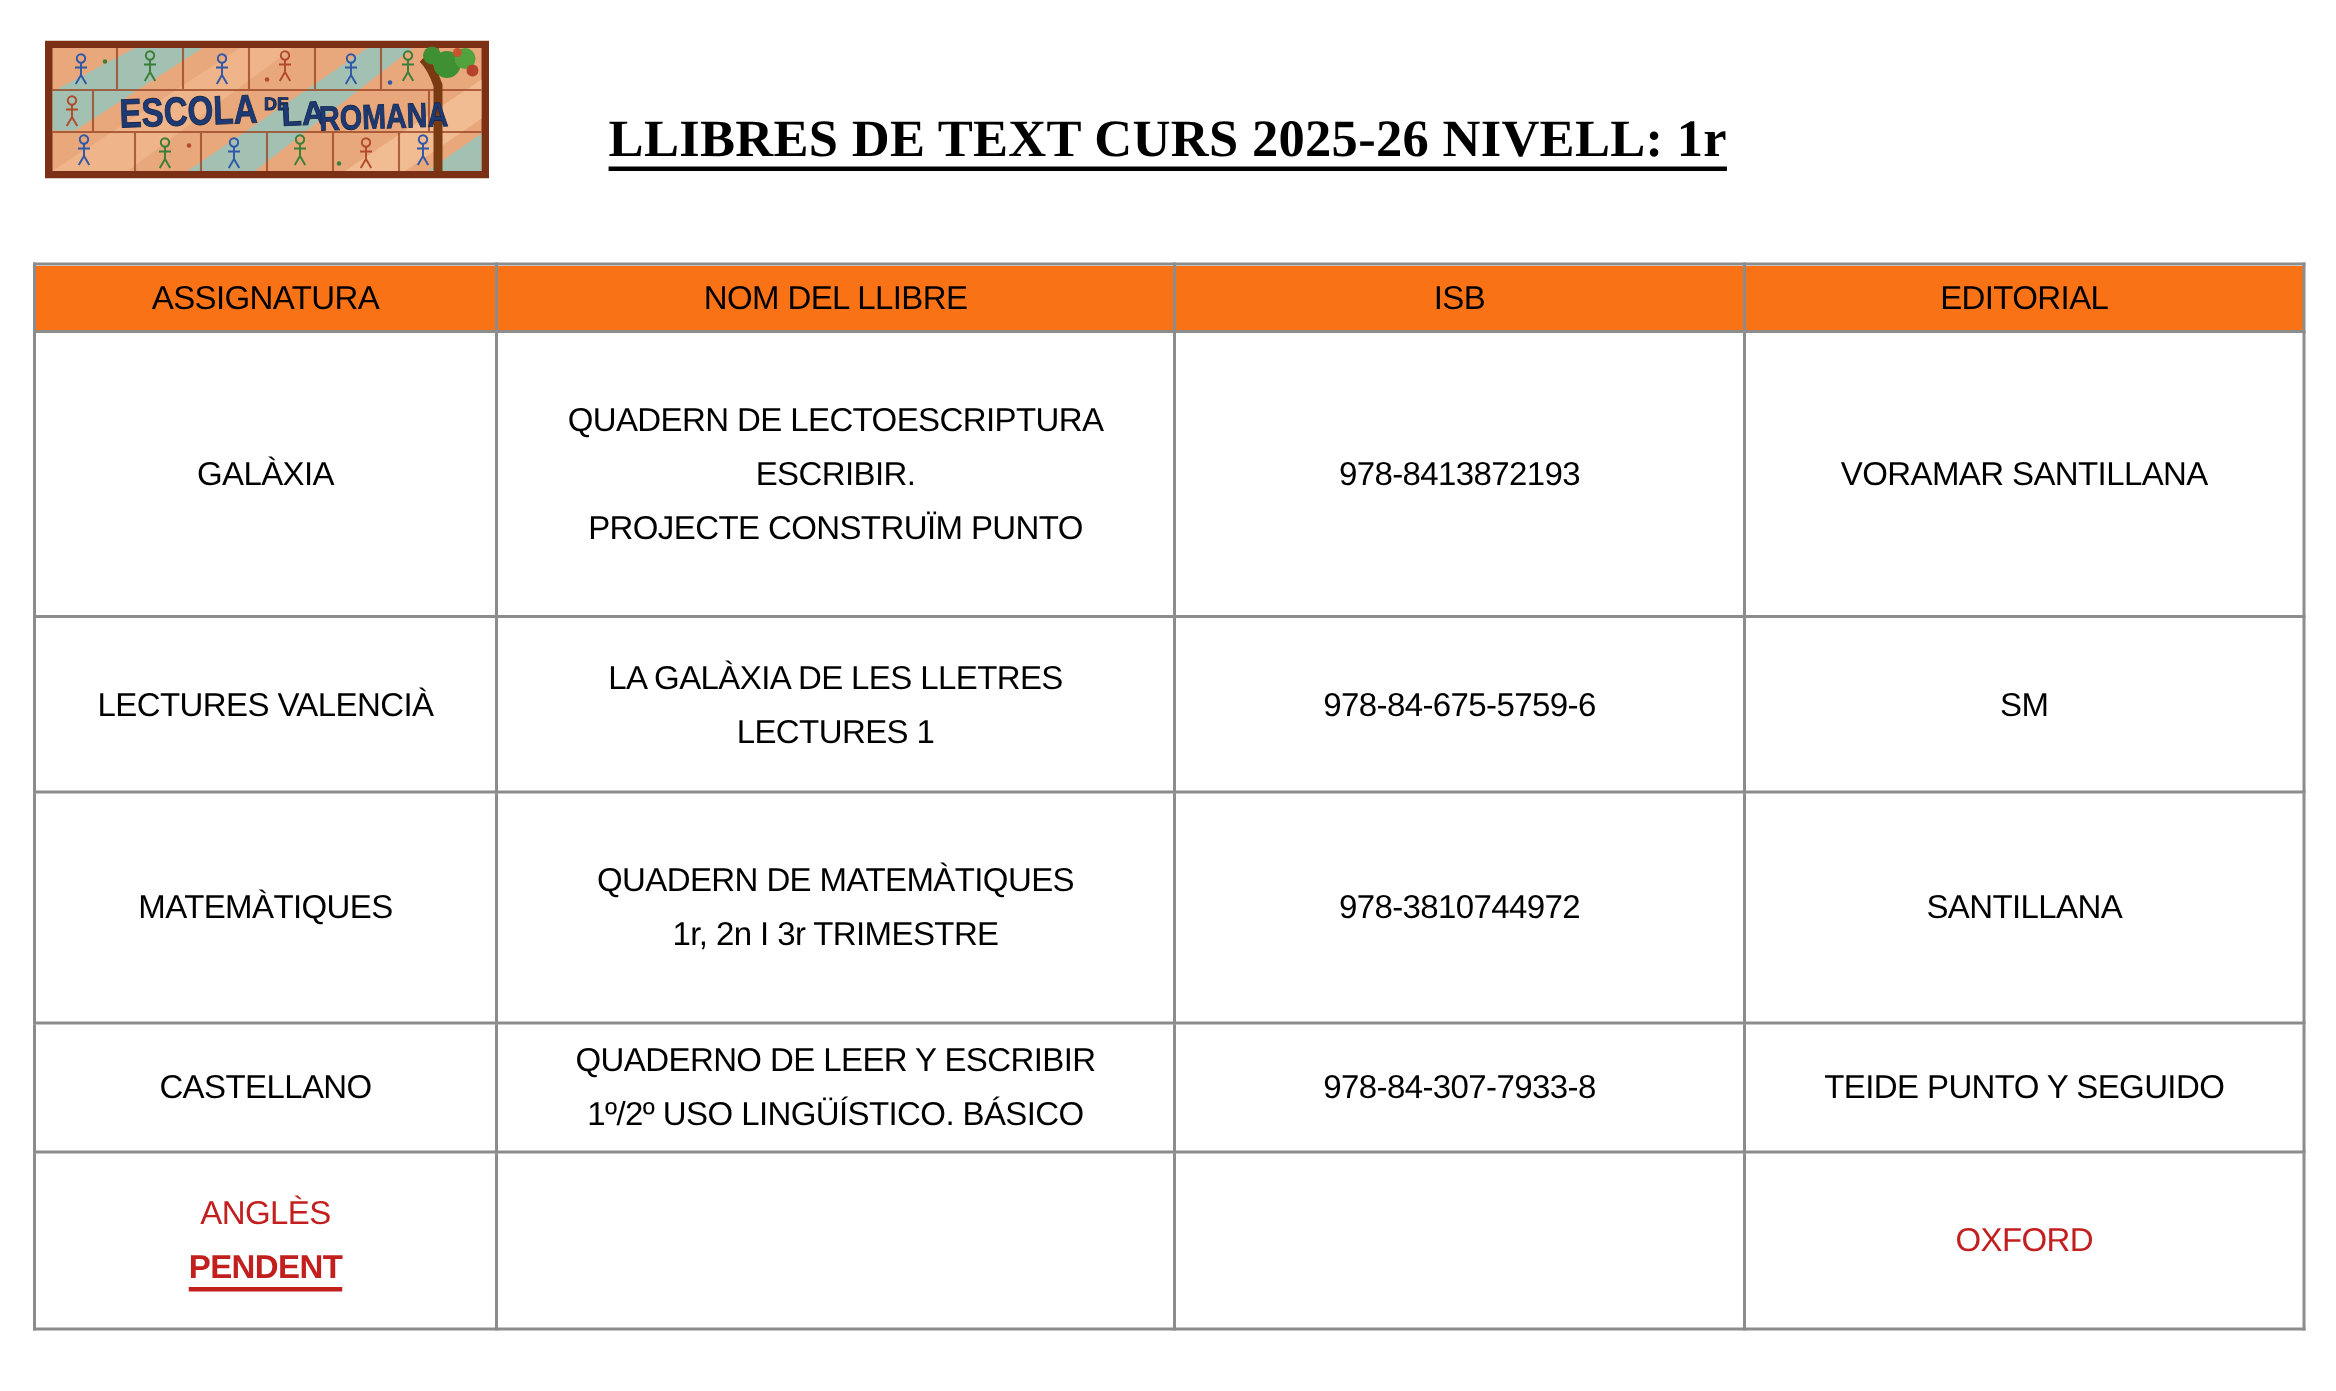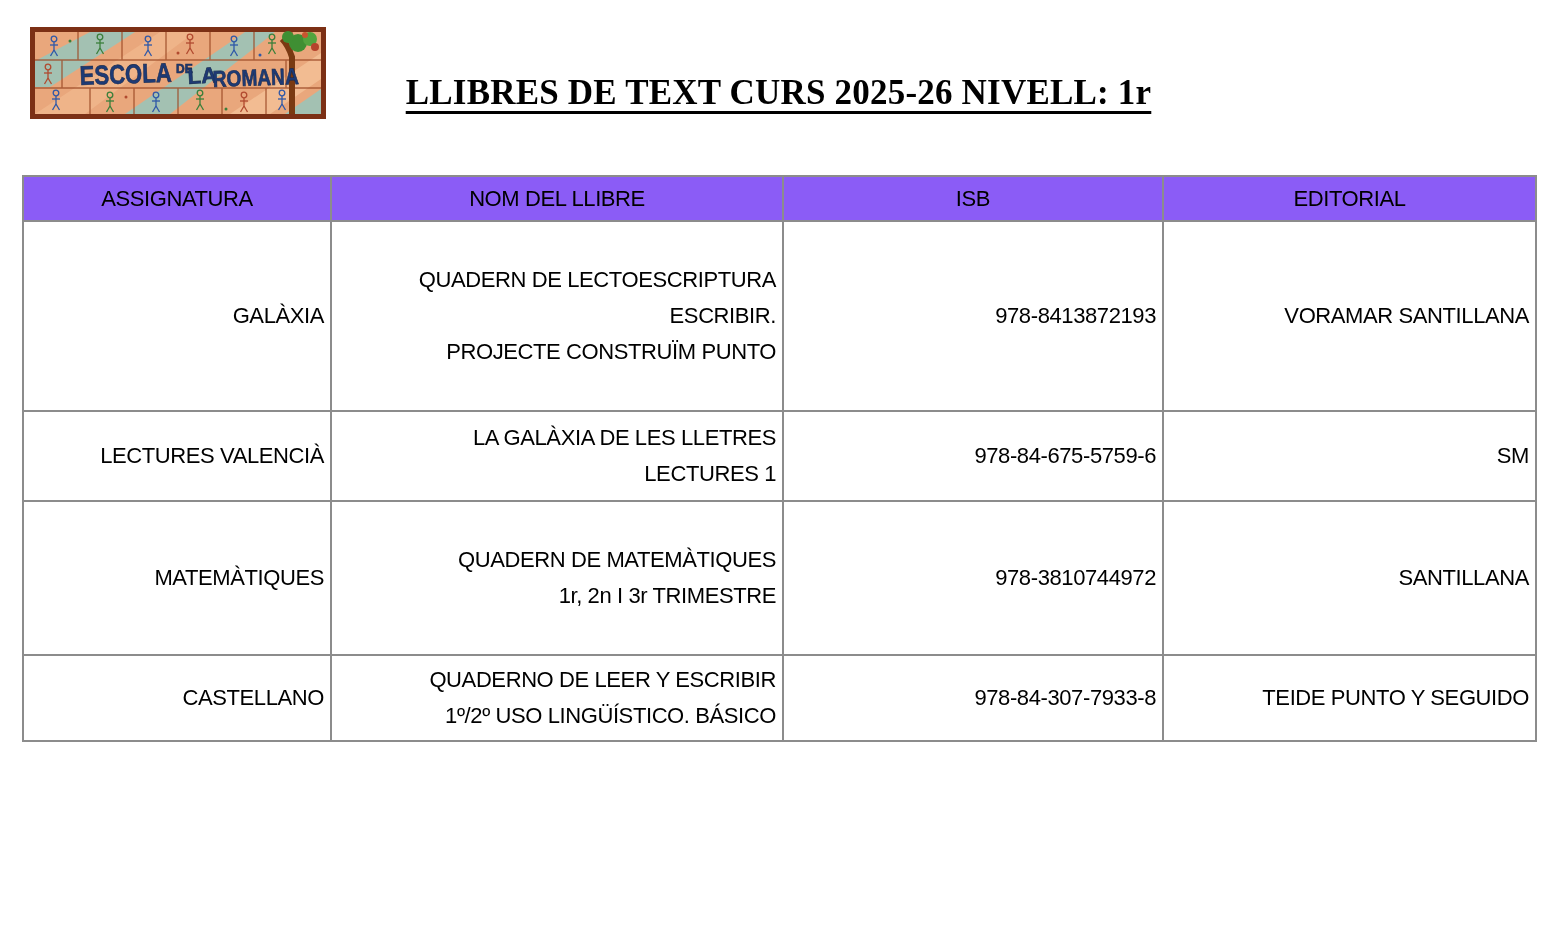--- a/index.html
+++ b/index.html
@@ -49,31 +49,31 @@
   }
   .books th,.books td{
     border:2px solid #8c8c8c;
     text-align:center;
     vertical-align:middle;
     padding:0 6px;
     font-weight:400;
     overflow:hidden;
   }
   .books thead th{
-    background:#8b5cf6;
+    background:#f97316;
     height:43px;
     font-size:22px;
   }
   .books tr.rh1{height:190px;}
-  .books tr.rh2{height:90px;margin-top:44px;}
+  .books tr.rh2{height:117px;margin-top:44px;}
   .books tr.rh3{height:154px;margin-left:24px;}
   .books tr.rh4{height:86px;padding-left:40px;}
   .books tr.rh5{height:118px;}
   .books tr.dark-top td{border-top:2.5px solid #3a3a3a;}
-  .line{line-height:36px;text-align:right;}
+  .line{line-height:36px;}
   .red{color:#c21f1f;}
   .pendent{
     font-weight:700;
     text-decoration:underline;
     text-decoration-thickness:2.5px;
     text-underline-offset:6px;
   }
 </style>
 </head>
 <body>
@@ -224,16 +224,29 @@
           <div class="line">QUADERNO DE LEER Y ESCRIBIR</div>
           <div class="line">1º/2º USO LINGÜÍSTICO. BÁSICO</div>
         </td>
         <td>
           <div class="line">978-84-307-7933-8</div>
         </td>
         <td>
           <div class="line">TEIDE PUNTO Y SEGUIDO</div>
         </td>
       </tr>
+      <tr class="rh5 dark-top">
+        <td>
+          <div class="line red">ANGLÈS</div>
+          <div class="line red pendent">PENDENT</div>
+        </td>
+        <td></td>
+        <td>
+          <div class="line"></div>
+        </td>
+        <td>
+          <div class="line red">OXFORD</div>
+        </td>
+      </tr>
     </tbody>
   </table>
 
 </div>
 
 </body></html>

